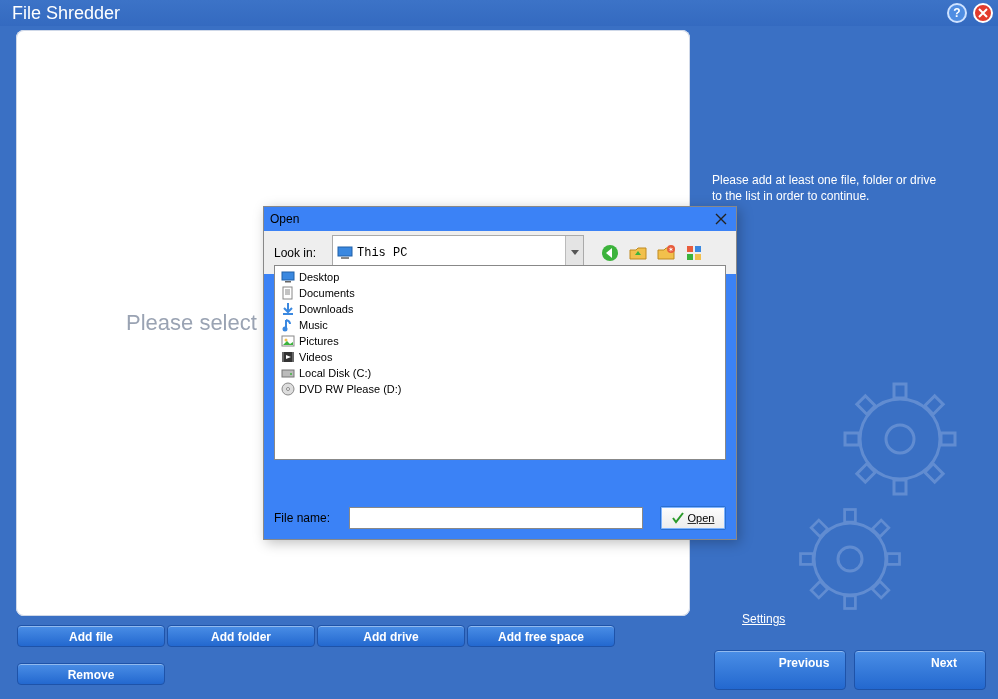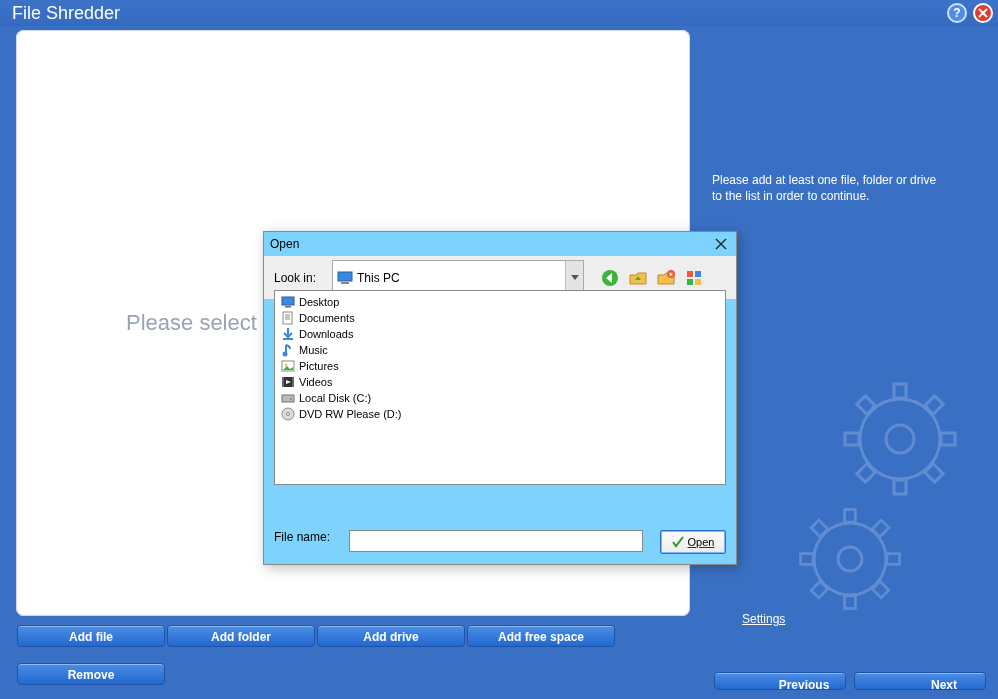--- a/index.html
+++ b/index.html
@@ -77,31 +77,30 @@
     color: #fff;
     font-weight: bold;
     font-size: 12px;
     line-height: 22px;
     border: 1px solid #1e53a9;
     background: linear-gradient(#4a8ee6, #2368cf);
     cursor: pointer;
     box-shadow: inset 0 1px 0 rgba(255,255,255,0.4);
   }
   .btn.wide { width: 148px; }
-  .btn.nav { width: 132px; height: 18px; line-height: 24px; padding-left: 48px; }
+  .btn.nav { width: 132px; height: 40px; line-height: 24px; padding-left: 48px; }
   
   .dialog {
     position: absolute;
     left: 263px; top: 180px;
     width: 474px; height: 334px;
-    background: #7dd3fc;
+    background: #3b82f6;
     border: 1px solid #888;
     box-shadow: 3px 3px 12px rgba(0,0,0,0.25);
     z-index: 50;
-    margin-top: 25px;
   }
   .dialog-title {
     height: 24px;
     display: flex;
     align-items: center;
     padding: 0 6px;
     font-size: 12px;
     color: #000;
   }
   .dialog-title .spacer { flex: 1; }
@@ -120,20 +119,21 @@
   .lookin-label { width: 52px; }
   .lookin-select {
     width: 252px; height: 35px;
     background: #fff;
     border: 1px solid #aaa;
     display: flex; align-items: center;
     padding-left: 4px;
     gap: 4px;
     position: relative;
     cursor: pointer;
+    font-family: Liberation Mono, monospace;
   }
   .lookin-select .drop-btn {
     position: absolute; right: 0; top: 0;
     width: 18px; height: 100%;
     background: #e4e4e4;
     border-left: 1px solid #bbb;
     display:flex;align-items:center;justify-content:center;
   }
   .lookin-icons { display: flex; gap: 8px; padding-left: 10px; }
   .lookin-icons svg { cursor: pointer; }
@@ -150,21 +150,21 @@
     height: 16px;
     cursor: pointer;
     text-align: right;
   }
   .file-item span { font-size: 11px; }
   .bottom-rows {
     position: absolute;
     left: 10px; right: 10px; bottom: 8px;
   }
   .field-row {
-    display: flex; align-items: flex-start;
+    display: flex; align-items: center;
     height: 26px;
     gap: 7px;
   }
   .field-label { width: 68px; }
   .text-input {
     flex: 0 0 294px;
     height: 22px;
     background: #fff;
     border: 1px solid #888;
     padding: 0 4px;

